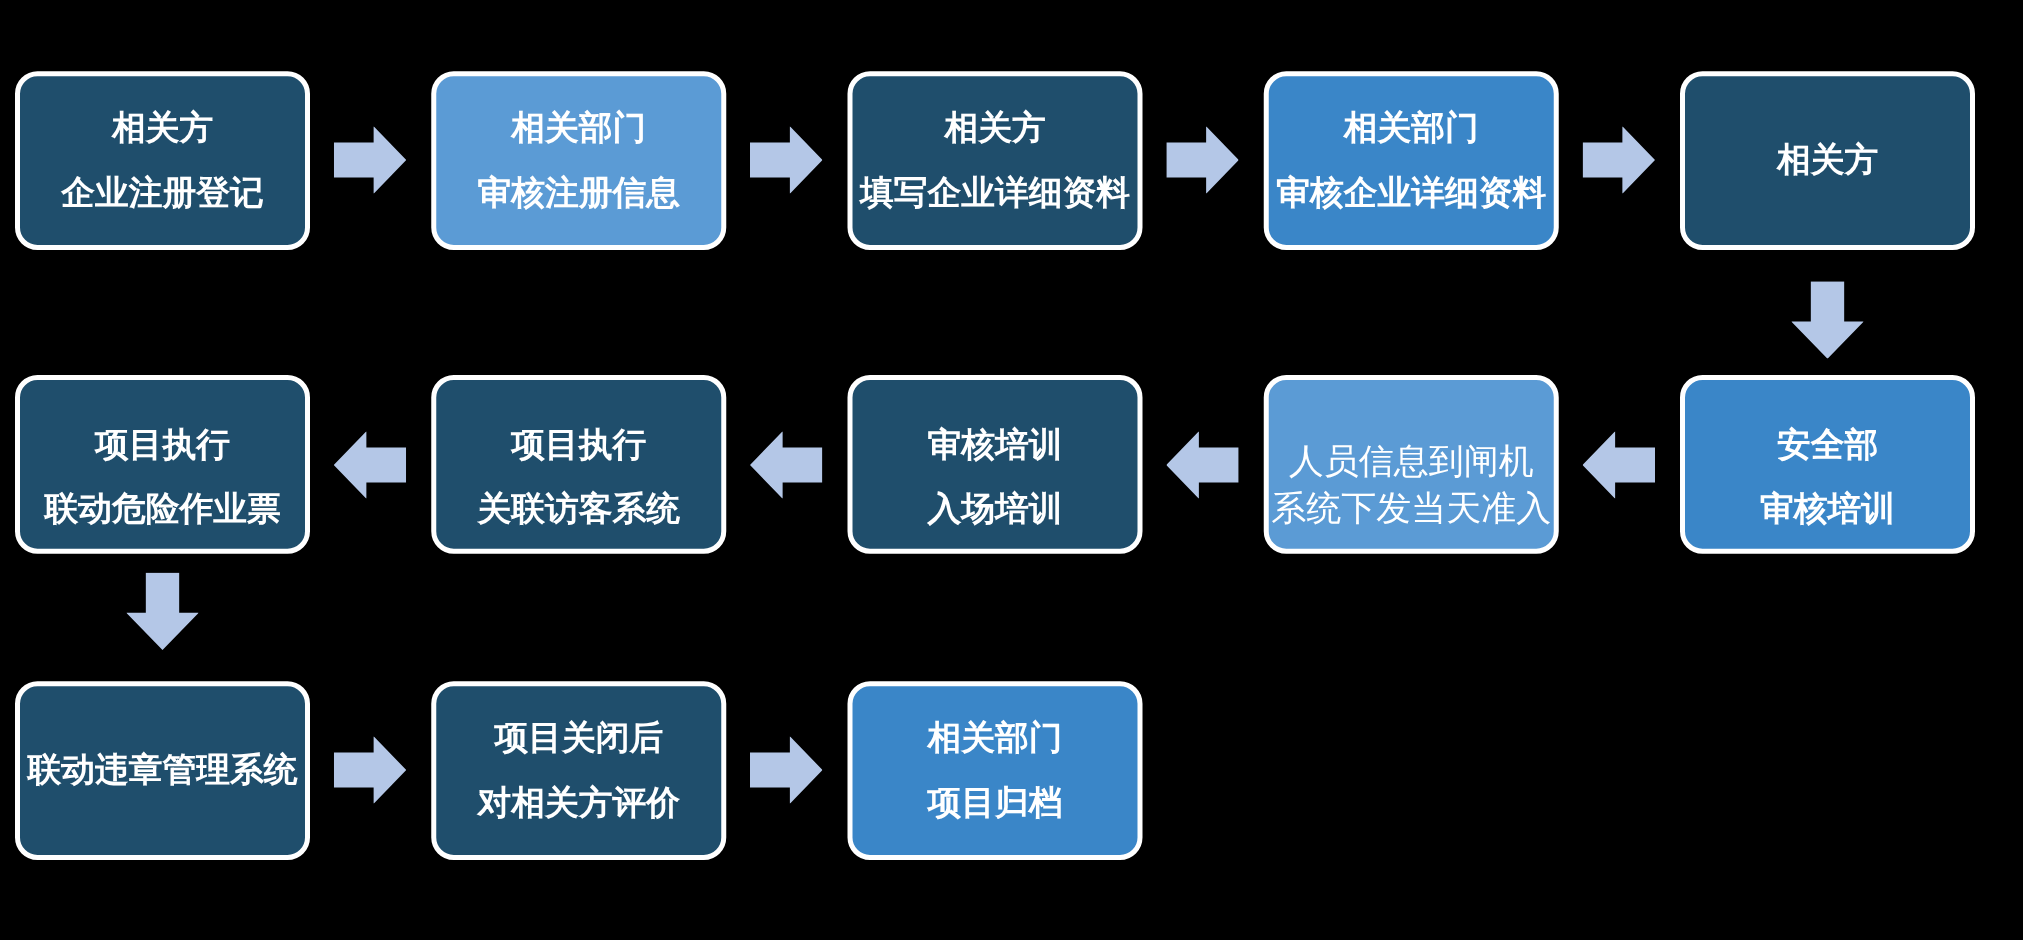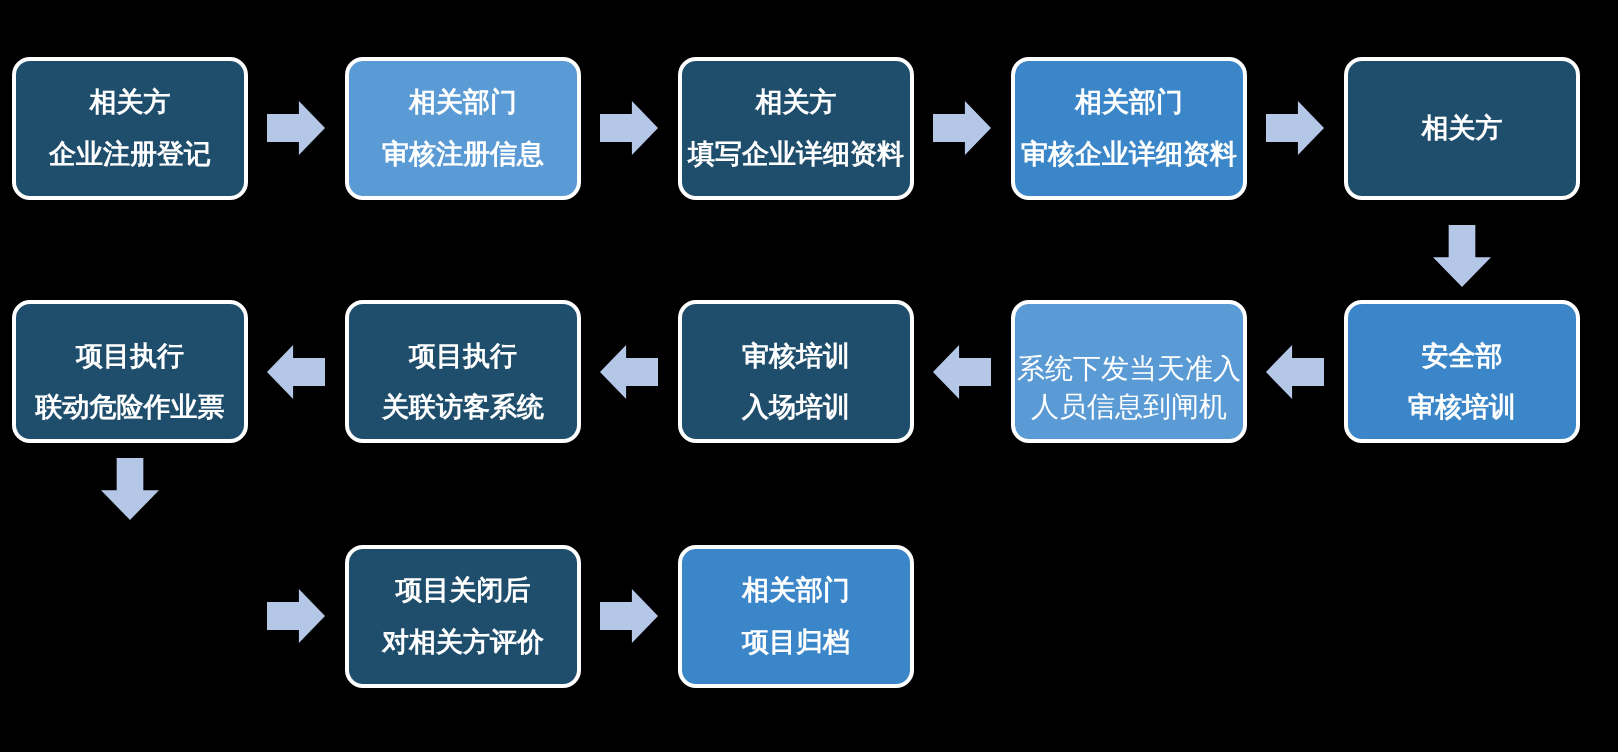--- a/index.html
+++ b/index.html
@@ -101,22 +101,22 @@
 
   <div class="arrow ad" style="left:1433px; top:225px;"></div>
 
   <div class="node mid row2 c5">
     <span class="line">安全部</span>
     <span class="line">审核培训</span>
   </div>
   <div class="arrow al ay2 ax4"></div>
 
   <div class="node light tight row2 c4">
+    <span class="line">人员信息到闸机</span>
     <span class="line">系统下发当天准入</span>
-    <span class="line">人员信息到闸机</span>
   </div>
   <div class="arrow al ay2 ax3"></div>
 
   <div class="node dark row2 c3">
     <span class="line">审核培训</span>
     <span class="line">入场培训</span>
   </div>
   <div class="arrow al ay2 ax2"></div>
 
   <div class="node dark row2 c2">
@@ -125,20 +125,23 @@
   </div>
   <div class="arrow al ay2 ax1"></div>
 
   <div class="node dark row2 c1">
     <span class="line">项目执行</span>
     <span class="line">联动危险作业票</span>
   </div>
 
   <div class="arrow ad" style="left:101px; top:458px;"></div>
 
+  <div class="node dark row3 c1">
+    <span class="line">联动违章管理系统</span>
+  </div>
   <div class="arrow ar ay3 ax1"></div>
 
   <div class="node dark row3 c2">
     <span class="line">项目关闭后</span>
     <span class="line">对相关方评价</span>
   </div>
   <div class="arrow ar ay3 ax2"></div>
 
   <div class="node mid row3 c3">
     <span class="line">相关部门</span>

